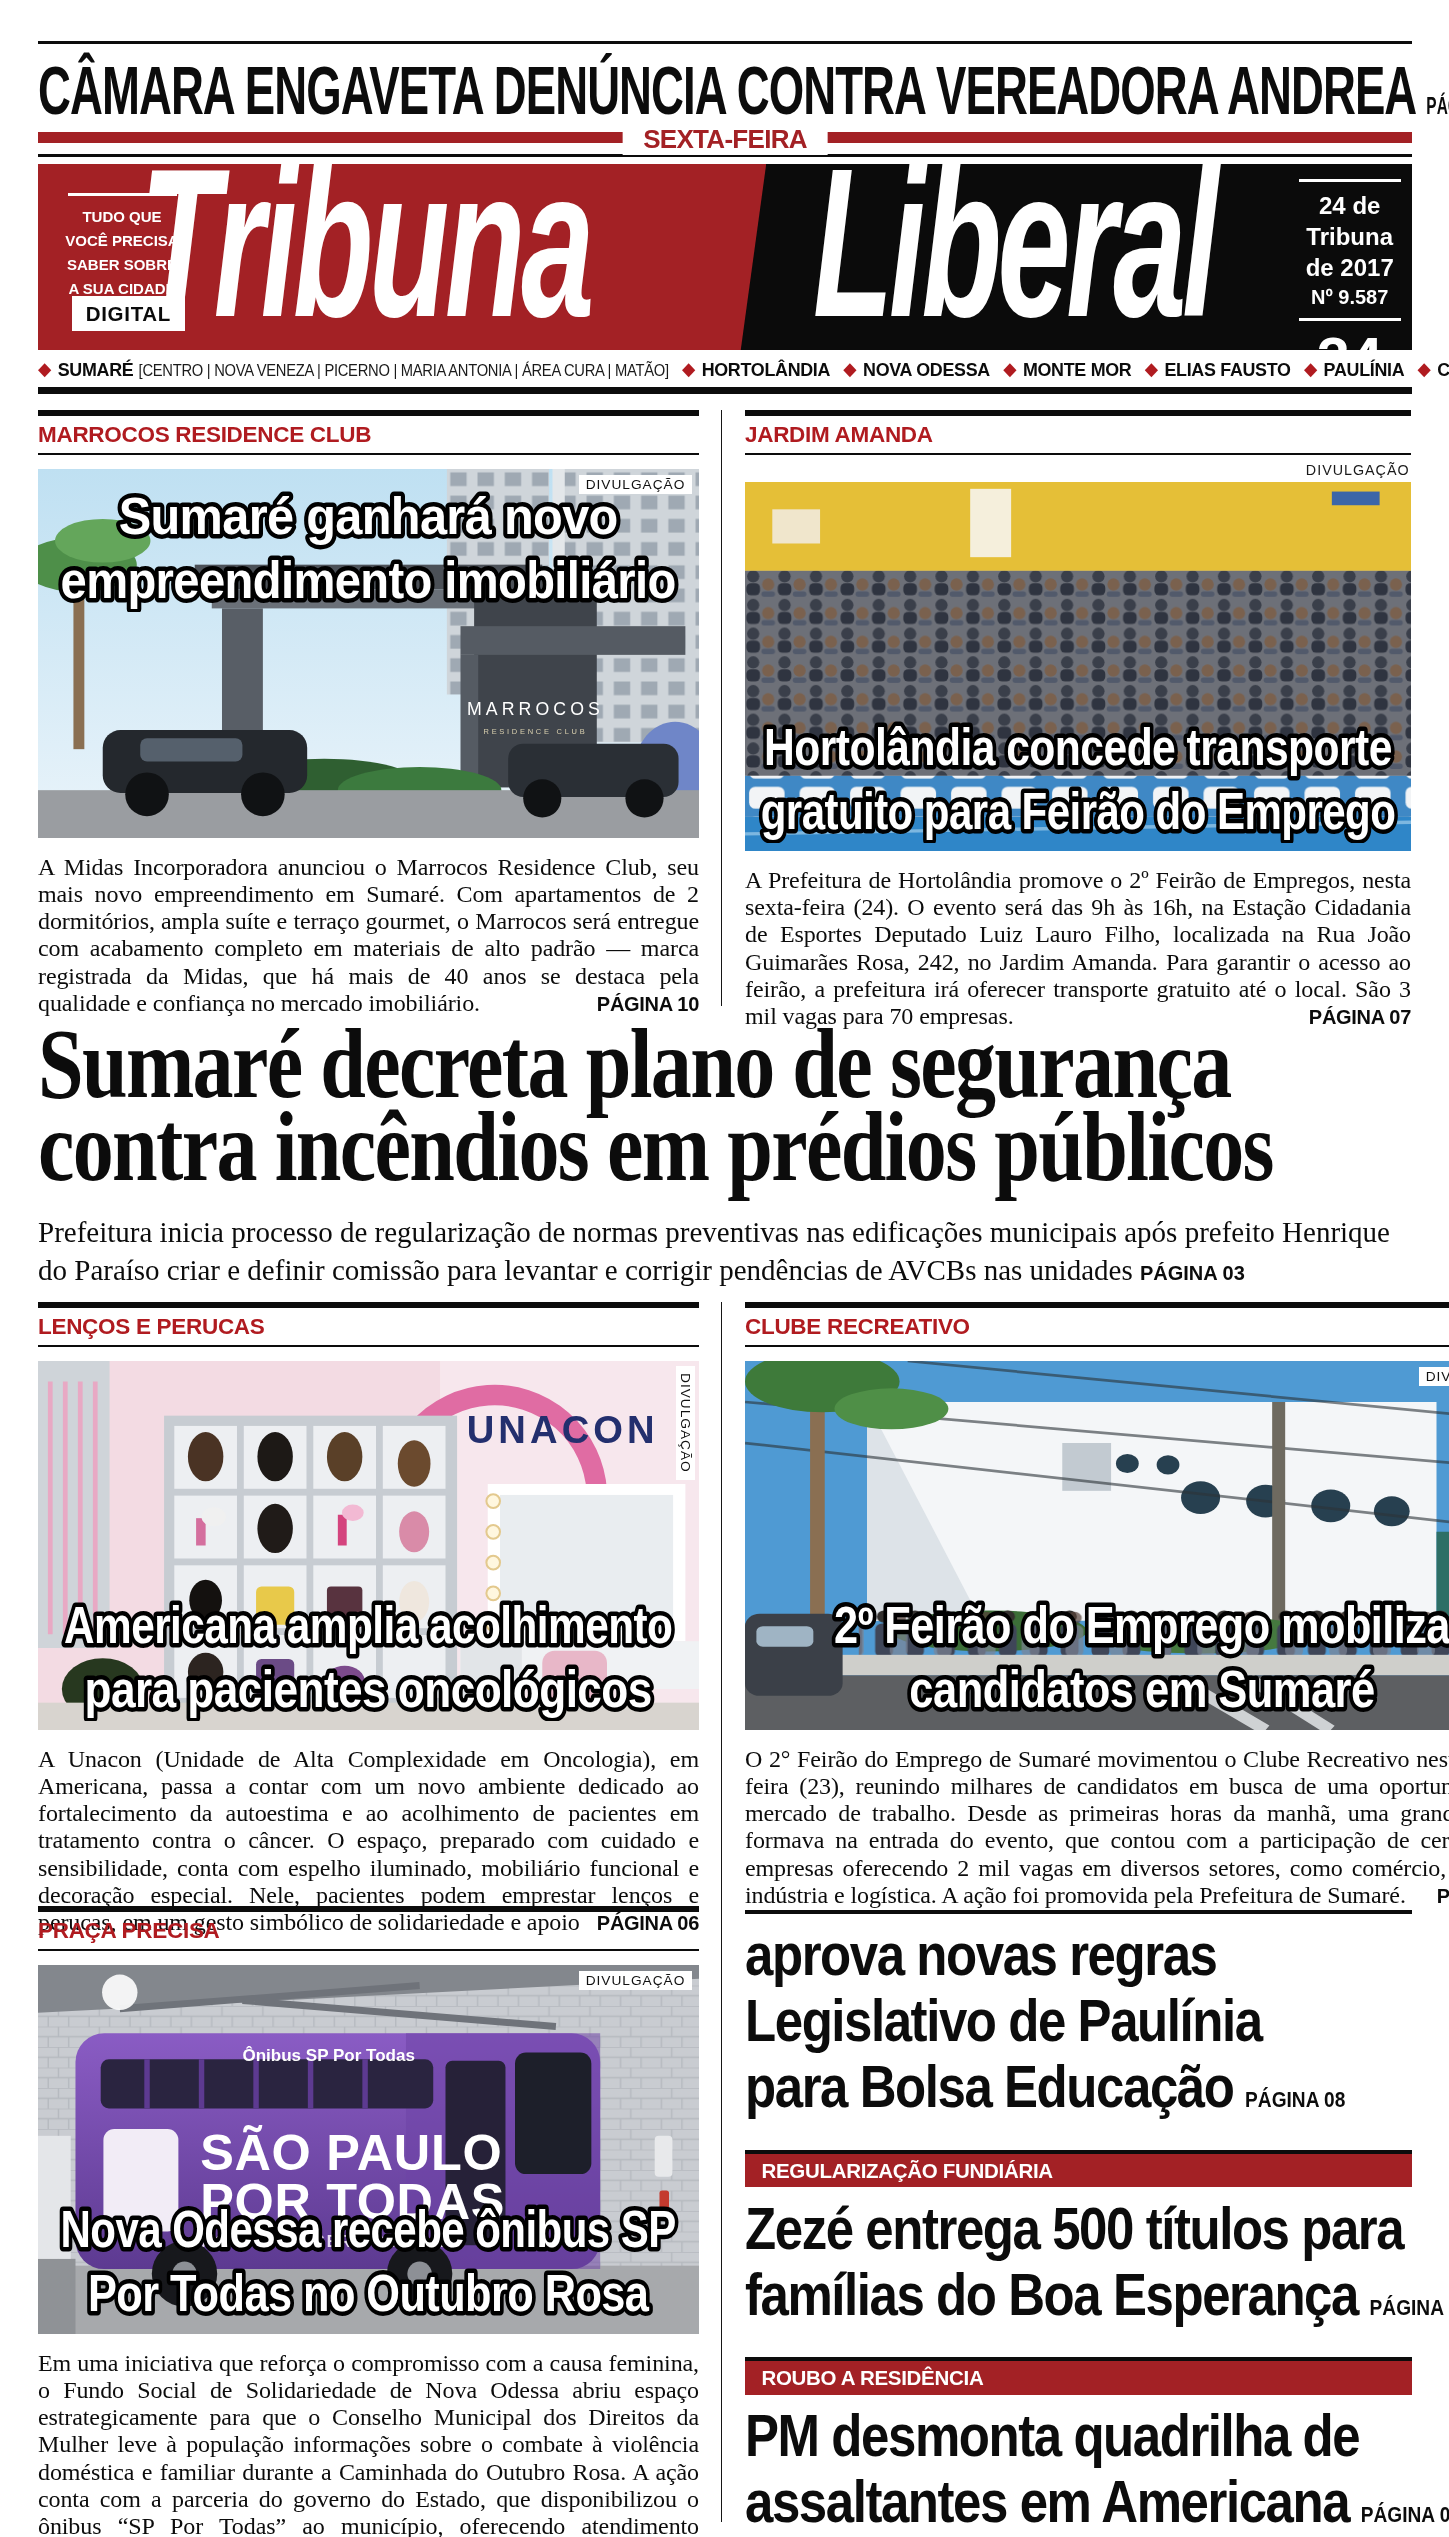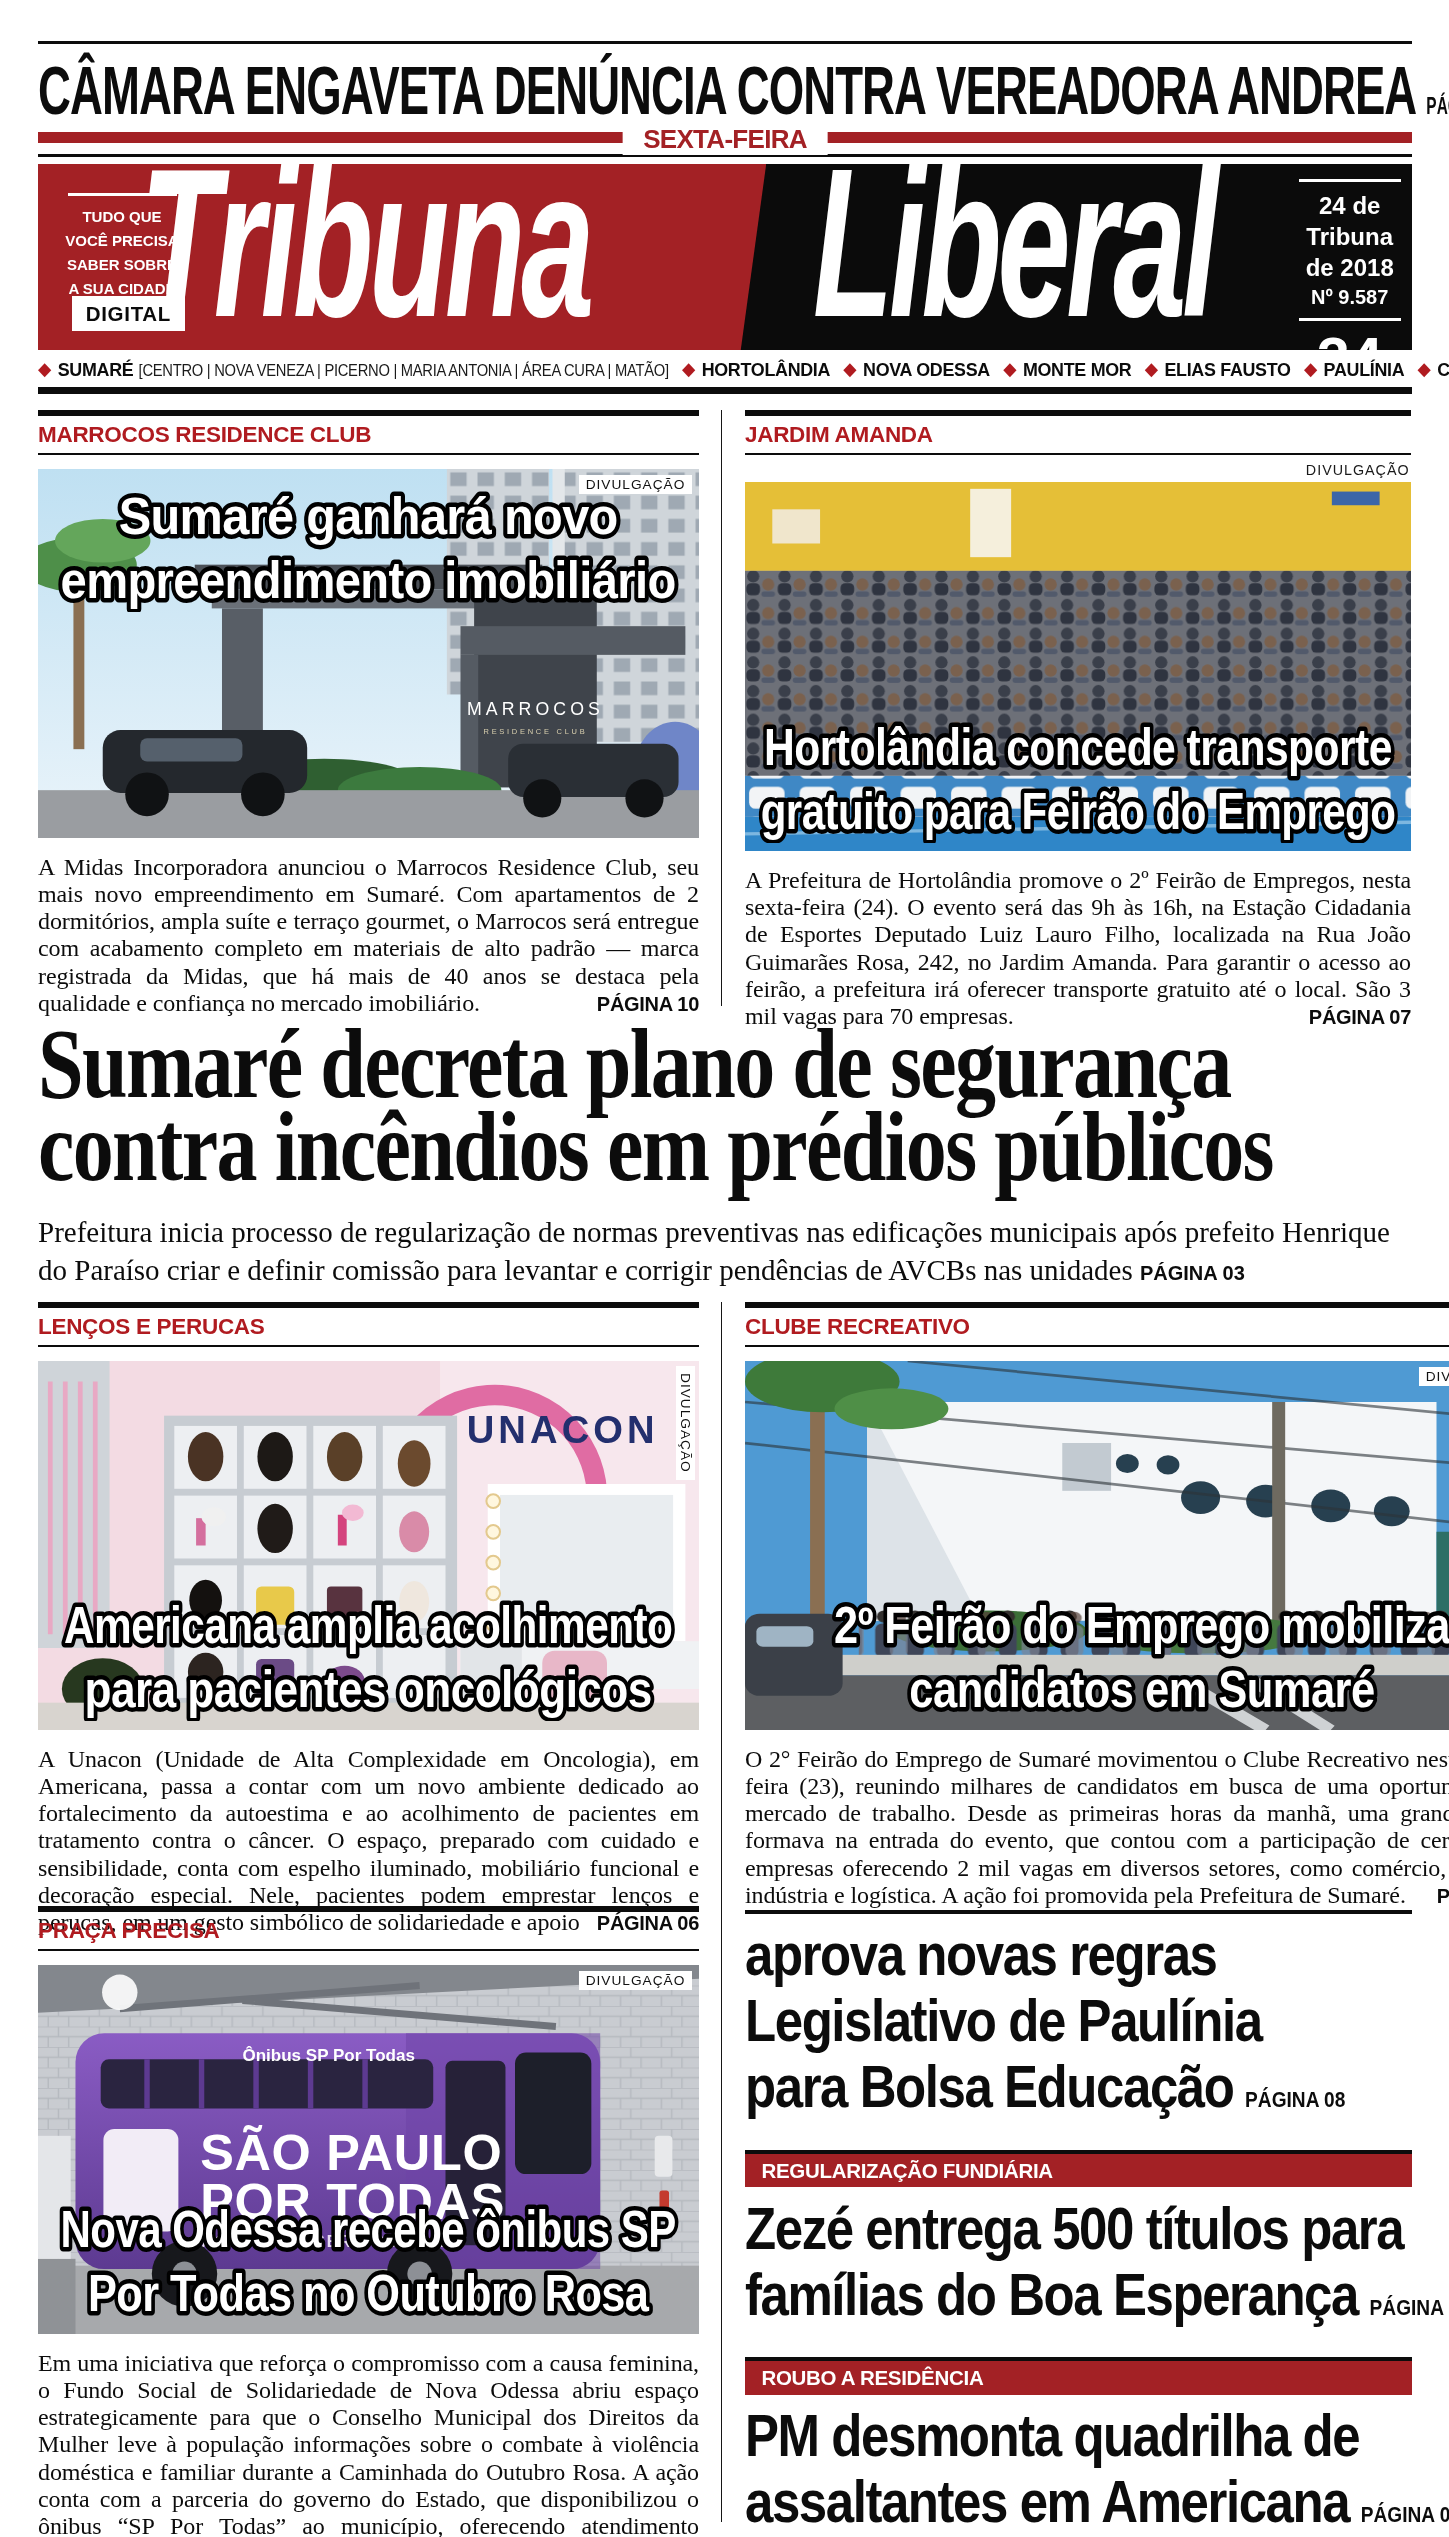--- a/index.html
+++ b/index.html
@@ -133,21 +133,21 @@
         <div>A SUA CIDADE</div>
       </div>
 
     </div>
     <div class="digital">DIGITAL</div>
     <div class="dateblock">
       <div class="db-rule"></div>
       <div class="db-date">
         <div>24 de</div>
         <div>Tribuna</div>
-        <div>de 2018</div>
+        <div>de 2017</div>
       </div>
       <div class="db-ed">Nº 9.587</div>
       <div class="db-rule"></div>
       <div><span class="db-years">34</span></div>
 
     </div>
   </div>
 
   <div class="cities">
     <span class="sx">

